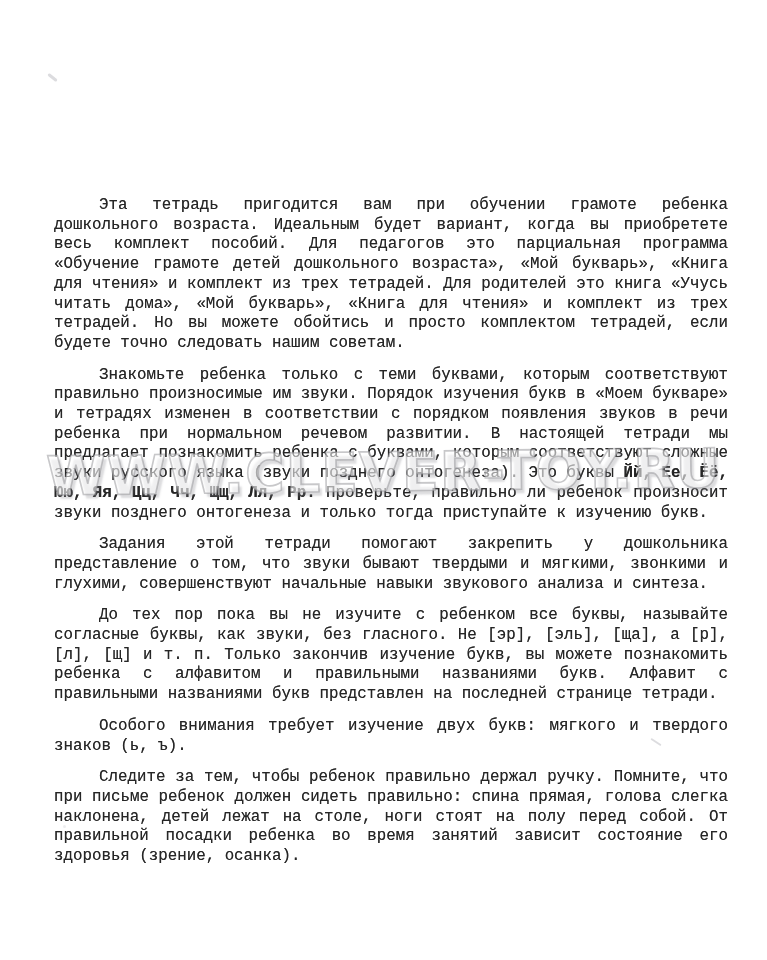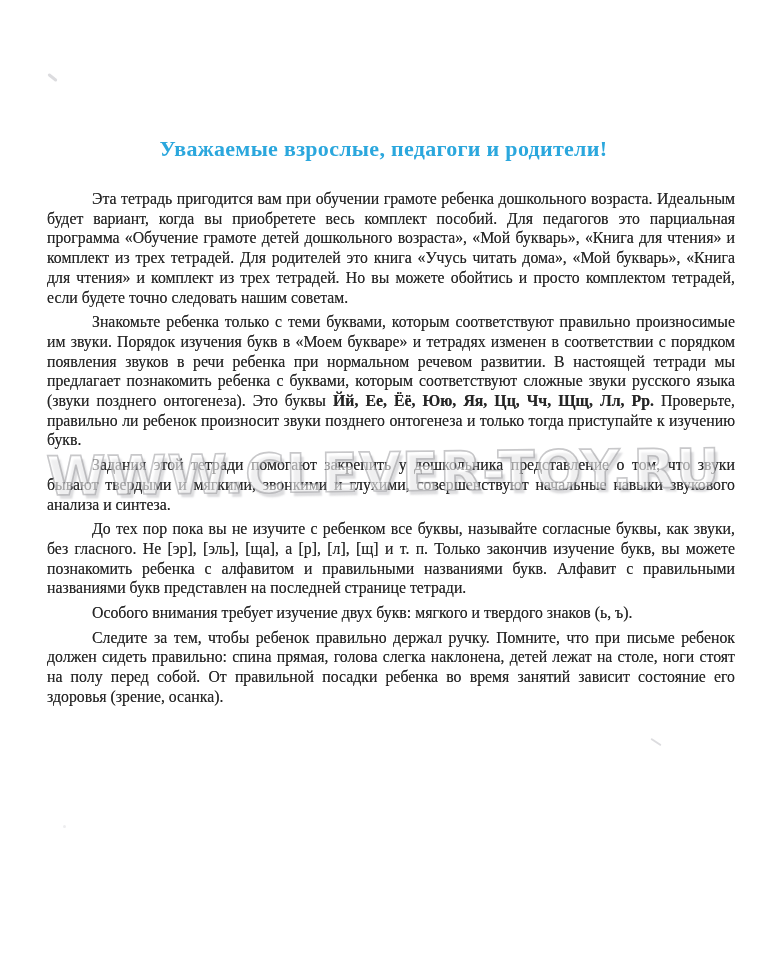--- a/index.html
+++ b/index.html
@@ -32,23 +32,24 @@
     position: absolute;
     top: 184px;
     left: 42px;
     width: 698px;
     color: #262626;
     font-size: 15.8px;
     line-height: 19.7px;
     text-shadow: 0 0 0.45px rgba(38,38,38,0.65);
   }
   .body-text p {
-    margin: 5px;
+    margin: 12px;
     text-align: justify;
     text-indent: 45px;
+    font-family: Liberation Mono, monospace;
   }
   .closing {
     margin-top: 27px !important;
     text-align: center !important;
     text-indent: 0 !important;
     font-weight: bold;
   }
   .watermark {
     position: absolute;
     top: 441px;
@@ -73,21 +74,20 @@
   }
   .artifact.a1 { left: 47px;  top: 76px;  width: 11px; height: 3px; transform: rotate(38deg); }
   .artifact.a2 { left: 650px; top: 741px; width: 12px; height: 2px; transform: rotate(33deg); }
   .artifact.a3 { left: 63px;  top: 825px; width: 3px;  height: 3px; opacity: .5; }
 </style>
 </head>
 <body>
 
 <div class="page">
 
-  <h1 class="heading">Уважаемые взрослые, педагоги и родители!</h1>
 
   <div class="body-text">
     <p>Эта тетрадь пригодится вам при обучении грамоте ребенка дошкольного возраста. Идеальным будет вариант, когда вы приобретете весь комплект пособий. Для педагогов это парциальная программа «Обучение грамоте детей дошкольного возраста», «Мой букварь», «Книга для чтения» и комплект из трех тетрадей. Для родителей это книга «Учусь читать дома», «Мой букварь», «Книга для чтения» и комплект из трех тетрадей. Но вы можете обойтись и просто комплектом тетрадей, если будете точно следовать нашим советам.</p>
 
     <p><span>Знакомьте ребенка только с теми буквами, которым соответствуют правильно произносимые им звуки. Порядок изучения букв в «Моем букваре» и тетрадях изменен в соответствии с порядком появления звуков в речи ребенка при нормальном речевом развитии. В настоящей тетради мы предлагает познакомить ребенка с буквами, которым соответствуют сложные звуки русского языка (звуки позднего онтогенеза). Это буквы </span><b>Йй, Ее, Ёё, Юю, Яя, Цц, Чч, Щщ, Лл, Рр.</b><span> Проверьте, правильно ли ребенок произносит звуки позднего онтогенеза и только тогда приступайте к изучению букв.</span></p>
 
     <p>Задания этой тетради помогают закрепить у дошкольника представление о том, что звуки бывают твердыми и мягкими, звонкими и глухими, совершенствуют начальные навыки звукового анализа и синтеза.</p>
 
     <p>До тех пор пока вы не изучите с ребенком все буквы, называйте согласные буквы, как звуки, без гласного. Не [эр], [эль], [ща], а [р], [л], [щ] и т. п. Только закончив изучение букв, вы можете познакомить ребенка с алфавитом и правильными названиями букв. Алфавит с правильными названиями букв представлен на последней странице тетради.</p>
 

